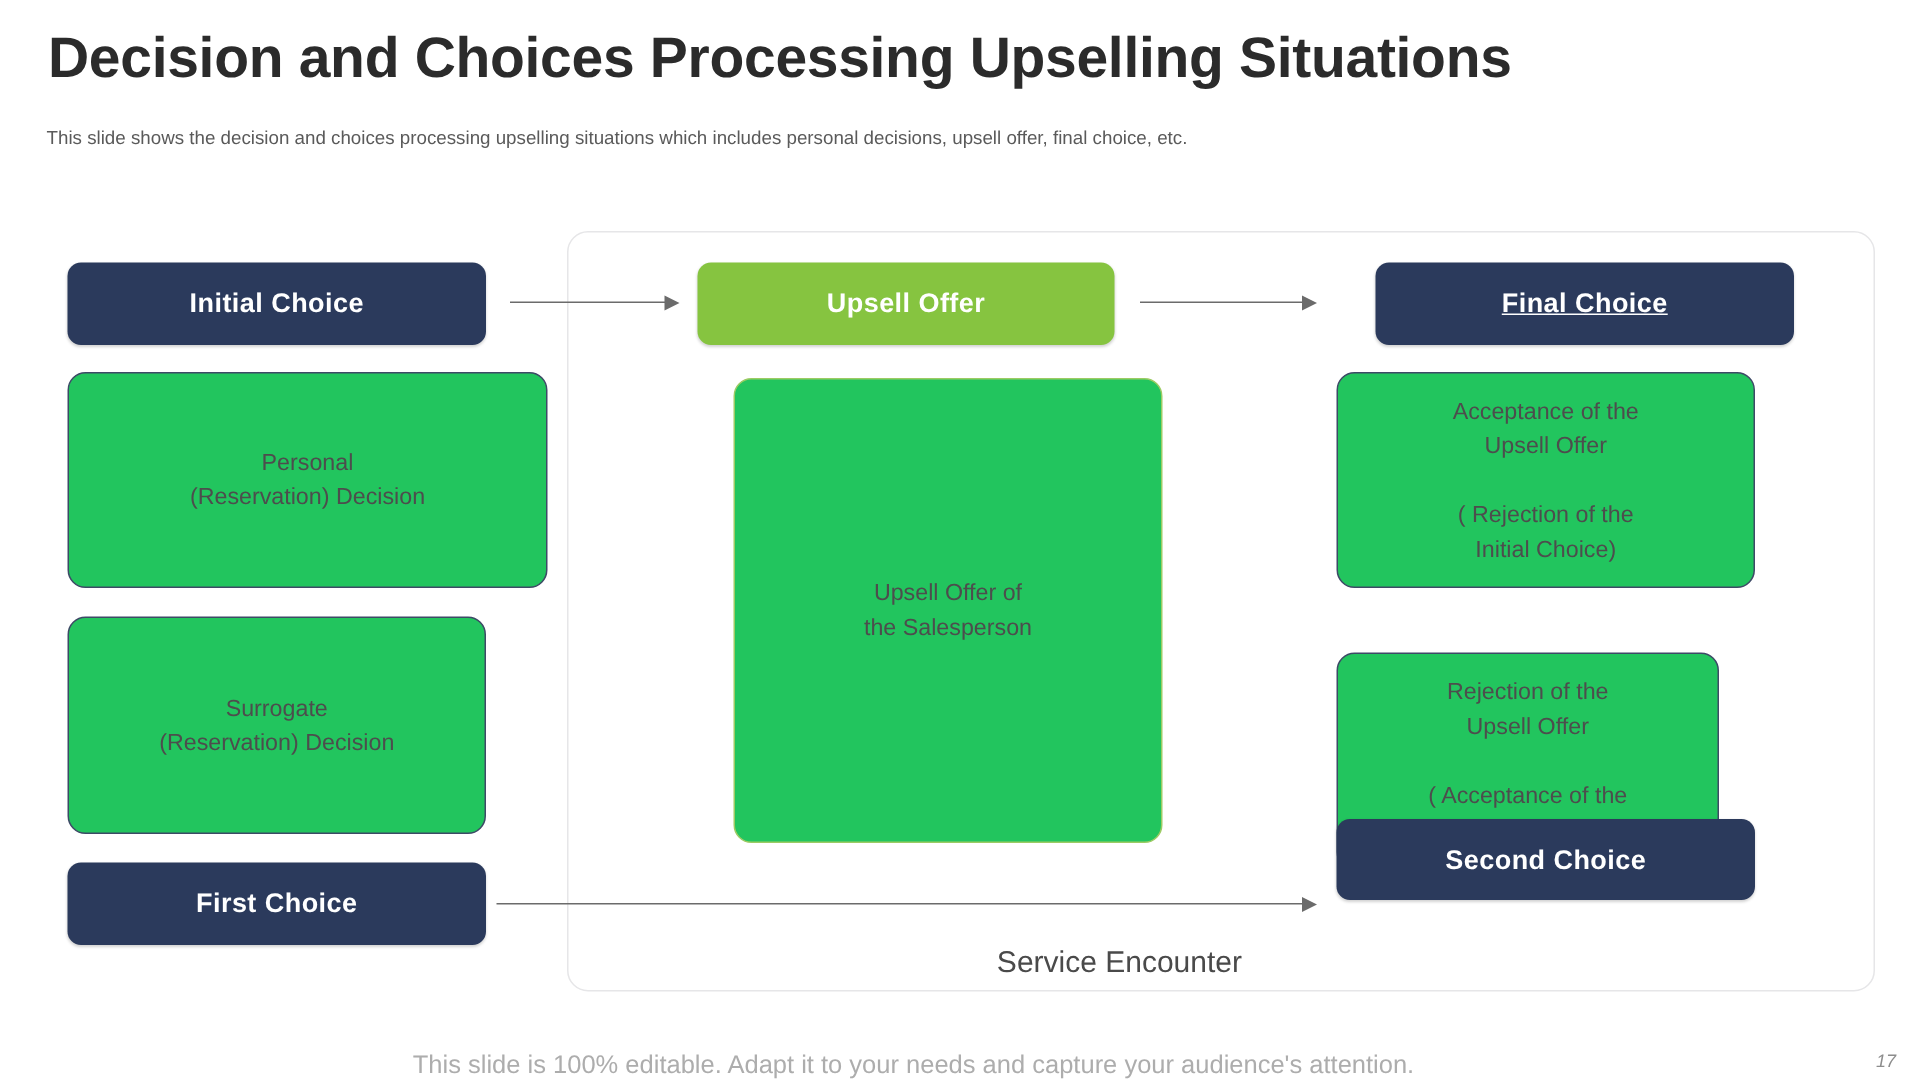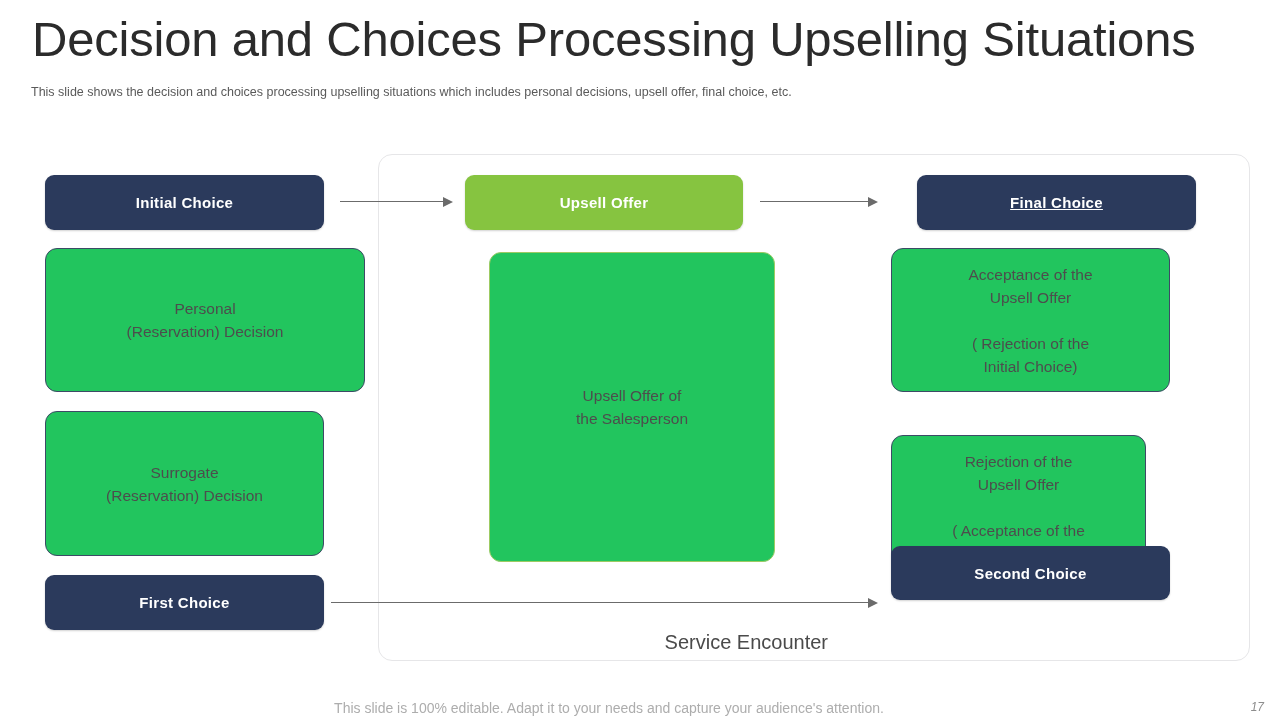--- a/index.html
+++ b/index.html
@@ -14,23 +14,23 @@
     overflow: hidden;
     font-family: "Liberation Sans", sans-serif;
     color: #404040;
   }
 
   
   .slide-title {
     position: absolute;
     left: 32px;
     top: 13px;
-    font-size: 49px;
+    font-size: 38px;
     line-height: 52px;
-    font-weight: 400;
+    font-weight: 700;
     color: #2b2b2b;
     letter-spacing: -0.2px;
     white-space: nowrap;
   }
   .slide-subtitle {
     position: absolute;
     left: 31px;
     top: 84px;
     font-size: 12.5px;
     line-height: 17px;
@@ -60,21 +60,21 @@
     color: #4a4a4a;
   }
 
   
   .pill {
     position: absolute;
     border-radius: 9px;
     display: flex;
     align-items: center;
     justify-content: center;
-    font-size: 15px;
+    font-size: 18px;
     font-weight: bold;
     color: #ffffff;
     box-sizing: border-box;
     box-shadow: 0 1px 2px rgba(0,0,0,0.18);
     letter-spacing: 0.3px;
   }
   .pill-navy { background: #2b3a5c; }
   .pill-green { background: #86c440; }
 
   #pill-initial  { left: 45px;  top: 175px; width: 279px; height: 55px; }
@@ -130,21 +130,21 @@
   #arrow3-line { left: 331px; top: 602px; width: 542px; }
   #arrow3-head { left: 868px; top: 598px; }
 
   
   .footer-note {
     position: absolute;
     left: 0;
     top: 700px;
     width: 1218px;
     text-align: center;
-    font-size: 14px;
+    font-size: 17px;
     color: #adadad;
   }
   .page-number {
     position: absolute;
     right: 16px;
     top: 700px;
     font-size: 12px;
     color: #8d8d8d;
     font-style: italic;
   }

